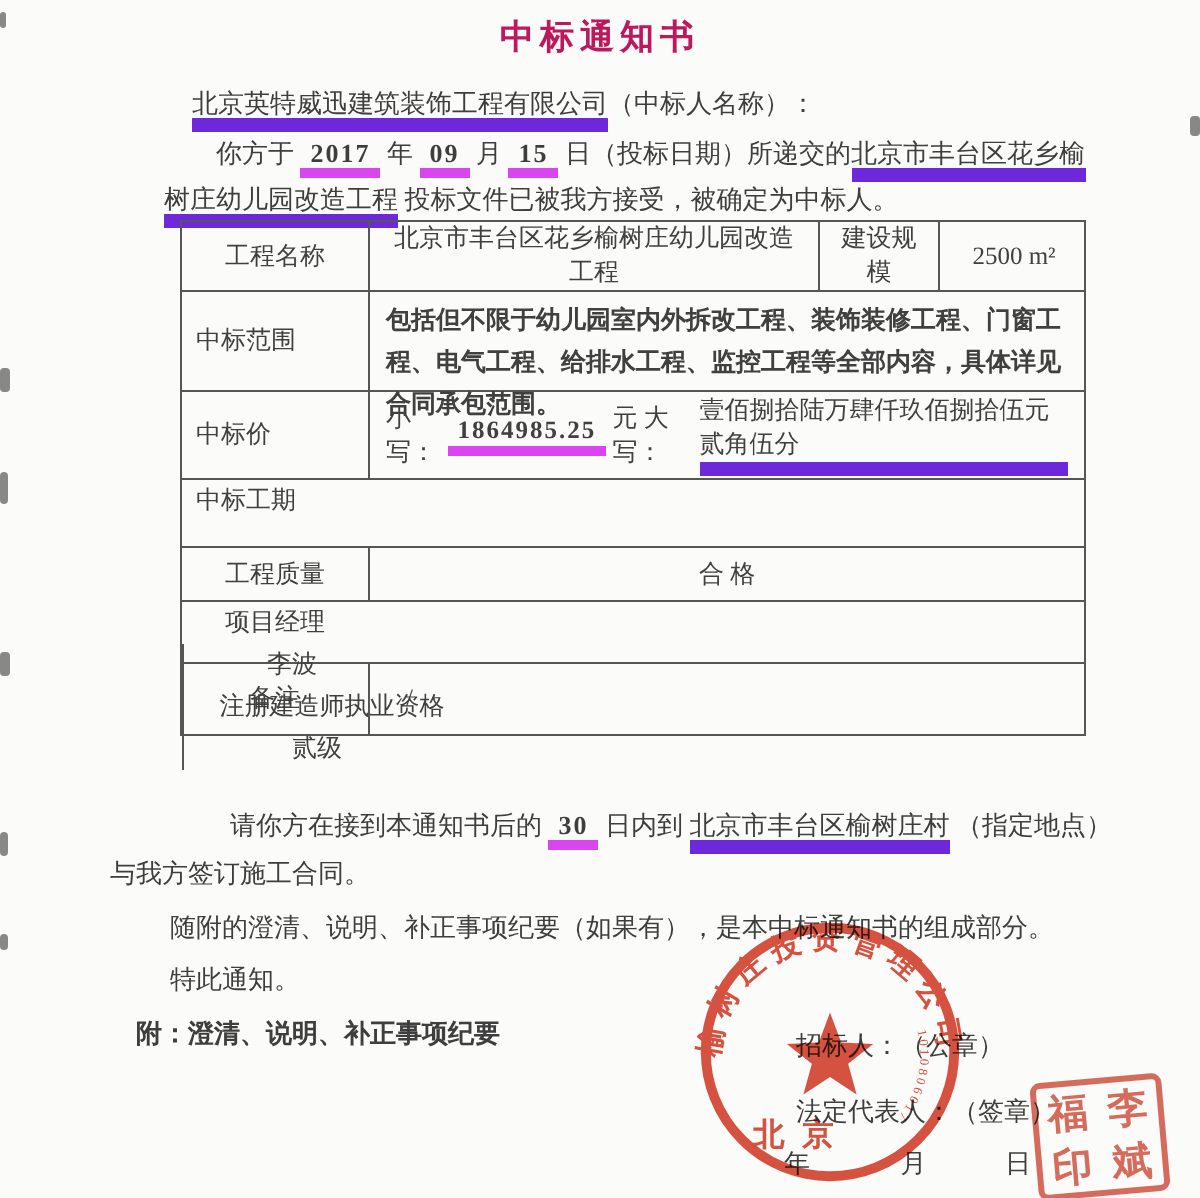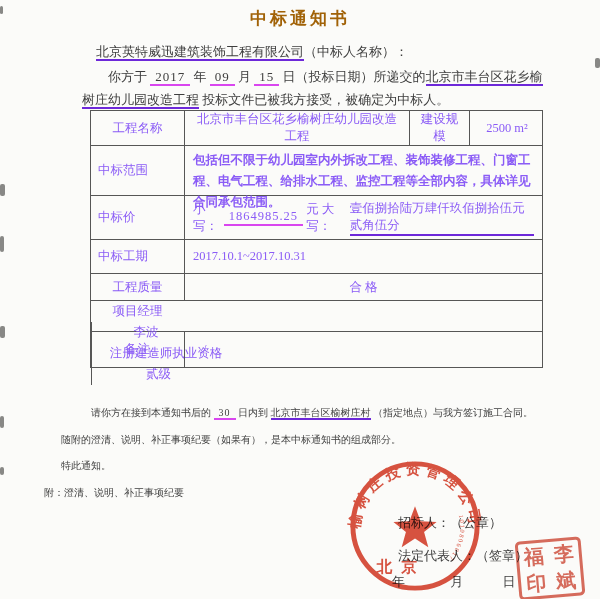--- a/index.html
+++ b/index.html
@@ -5,52 +5,52 @@
   * { margin:0; padding:0; box-sizing:border-box; }
   html,body { background:#e8e8e8; }
   .page {
     position:relative; width:600px; height:599px; margin:0 auto;
     background:#fbfbf9; overflow:hidden;
     font-family:"Liberation Serif","DejaVu Serif",serif;
     color:#3e3e3e;
   }
   .title {
     position:absolute; top:7px; left:0; right:0;
-    text-align:center; font-size:17px; font-weight:bold; letter-spacing:3px; color:#a16207;
+    text-align:center; font-size:17px; font-weight:bold; letter-spacing:3px; color:#be185d;
   }
   .intro { position:absolute; left:82px; top:40px; width:466px; font-size:13px; line-height:23px; }
   .intro .p1 { text-indent:14px; }
   .intro .p2 { text-indent:26px; margin-top:2px; }
-  .ul { border-bottom:2px solid #6d28d9; }
-  .num { border-bottom:2px solid #d946ef; padding:0 5px; letter-spacing:1px; }
+  .ul { border-bottom:7px solid #6d28d9; }
+  .num { border-bottom:5px solid #d946ef; padding:0 5px; letter-spacing:1px;font-weight:bold; }
 
   .award-table {
     position:absolute; left:90px; top:110px; width:453px;
-    border:1px solid #565656; font-size:12.5px; color:#8b5cf6;
+    border:1px solid #565656; font-size:12.5px; color:#404040;
   }
   .trow { display:flex; border-top:1px solid #565656; }
   .trow:first-child { border-top:none; }
   .tcell { border-left:1px solid #565656; display:flex; align-items:center; padding:2px 8px; }
   .tcell:first-child { border-left:none; }
   .lab { width:93px; flex:none; justify-content:center; padding:2px 4px; }
   .lab.left { justify-content:flex-start; padding-left:7px; }
   .grow { flex:1; }
   .cen { justify-content:center; text-align:center; }
   .r1 { height:34px; } .r2 { height:30px; } .r3 { height:50px; }
-  .r4 { height:44px; } .r5 { height:34px; } .r6 { height:27px; }
+  .r4 { height:44px; } .r5 { height:34px;flex-direction:column; } .r6 { height:27px; }
   .r7 { height:31px;flex-direction:column; } .r8 { height:36px; }
   .w225 { width:225px; flex:none; } .w60 { width:60px; flex:none; } .w75 { width:75px; flex:none; }
   .w85 { width:85px; flex:none;padding-left:32px; } .w149 { width:149px; flex:none; } .w126 { width:126px; flex:none;padding-left:16px; }
   .wrapcell { display:block; line-height:21px; padding-top:4px;font-weight:bold; }
 
-  .closing { position:absolute; left:31px; top:401px; width:502px; font-size:10px; line-height:24px; }
+  .closing { position:absolute; left:55px; top:401px; width:502px; font-size:13px; line-height:24px; }
   .closing .p1 { text-indent:60px; }
   .closing .p2 { text-indent:30px; margin-top:3px; }
   .closing .p3 { text-indent:30px; margin-top:2px; }
-  .closing .p4 { text-indent:13px; margin-top:3px; }
+  .closing .p4 { text-indent:13px; margin-top:3px;font-weight:bold; }
 
   .sig { position:absolute; left:398px; top:514px; width:190px; font-size:13px; color:#3e3e3e; }
   .sig-line1 { position:absolute; left:0; top:0; white-space:nowrap; }
   .sig-line2 { position:absolute; left:0; top:33px; white-space:nowrap; }
   .sig-date  { position:absolute; left:-6px; top:59px; white-space:nowrap; }
   .sig-date span { display:inline-block; }
   .gap1 { margin-left:42px; } .gap2 { margin-left:36px; }
 
   .seal {
     position:absolute; left:346px; top:457px; width:138px; height:138px;
@@ -93,21 +93,20 @@
       <div class="tcell grow wrapcell">包括但不限于幼儿园室内外拆改工程、装饰装修工程、门窗工程、电气工程、给排水工程、监控工程等全部内容，具体详见合同承包范围。</div>
     </div>
     <div class="trow r4">
       <div class="tcell lab left">中标价</div>
       <div class="tcell grow">
         <span>小写：</span><span class="num">1864985.25</span>&nbsp;<span>元 大写：</span><span class="ul">壹佰捌拾陆万肆仟玖佰捌拾伍元贰角伍分</span>
       </div>
     </div>
     <div class="trow r5">
       <div class="tcell lab left">中标工期</div>
-      <div class="tcell grow">2017.10.1~2017.10.31</div>
     </div>
     <div class="trow r6">
       <div class="tcell lab">工程质量</div>
       <div class="tcell grow cen">合  格</div>
     </div>
     <div class="trow r7">
       <div class="tcell lab">项目经理</div>
       <div class="tcell w85 cen">李波</div>
       <div class="tcell w149 cen">注册建造师执业资格</div>
       <div class="tcell w126 cen">贰级</div>

